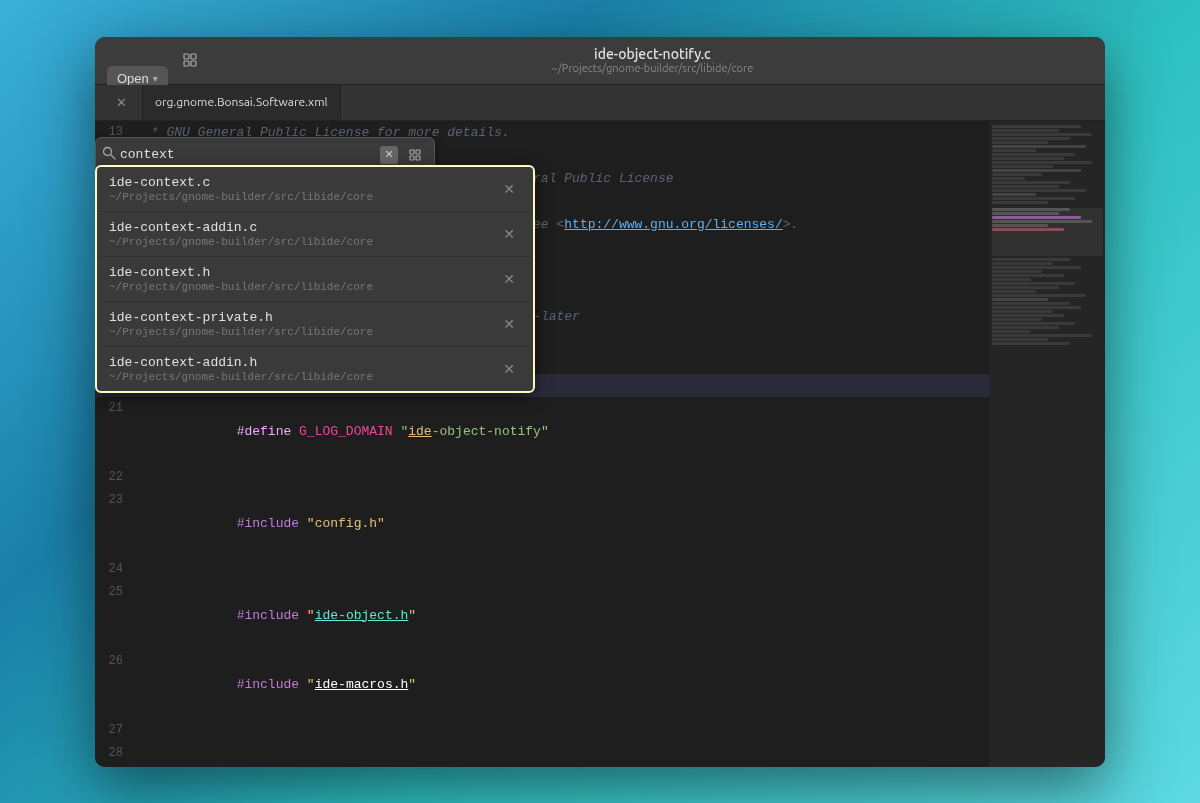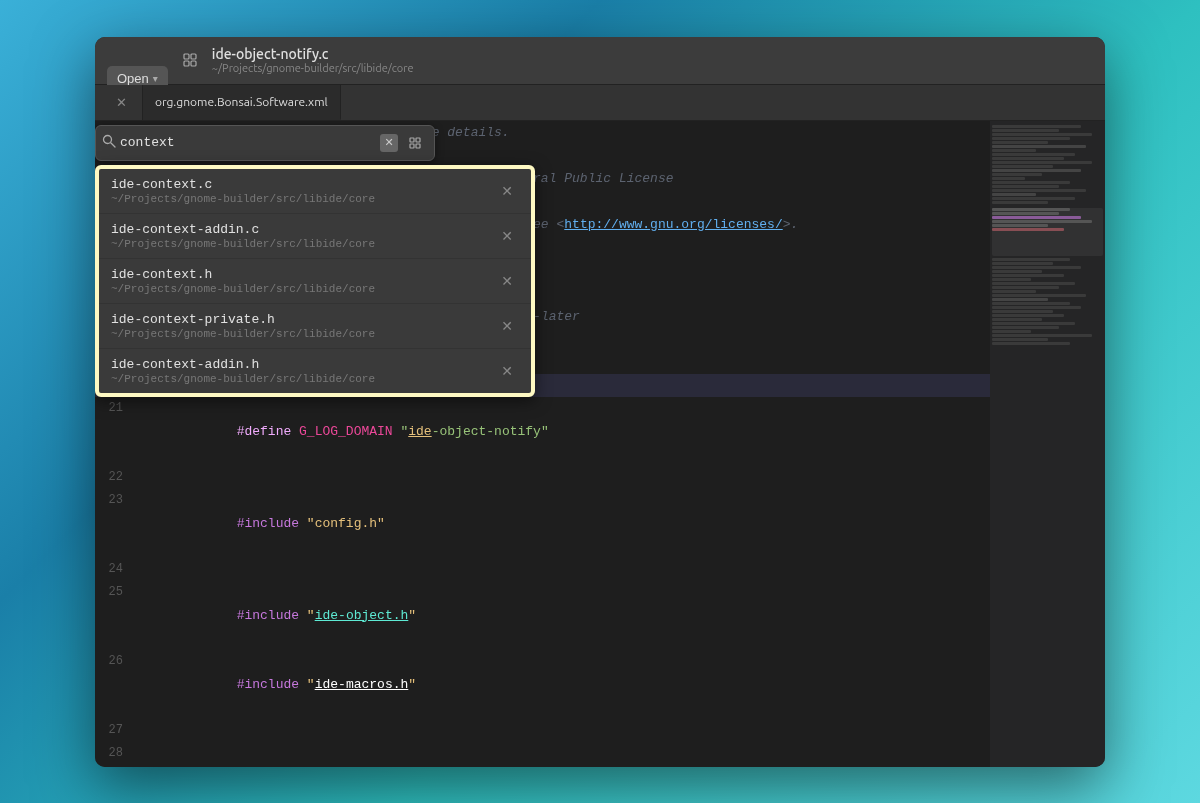--- a/index.html
+++ b/index.html
@@ -58,20 +58,21 @@
       cursor: pointer;
       width: 28px;
       height: 28px;
       display: flex;
       align-items: center;
       justify-content: center;
       border-radius: 4px;
     }
     .titlebar-center {
       flex: 1;
+      text-align: center;
     }
     .titlebar-center .filename {
       color: #e0e0e0;
       font-size: 14px;
       font-weight: 500;
     }
     .titlebar-center .filepath {
       color: #888;
       font-size: 11px;
     }
@@ -209,21 +210,21 @@
       left: 0;
       width: 100%;
       height: 100%;
       pointer-events: none;
       z-index: 10;
     }
 
     
     .search-bar {
       position: absolute;
-      top: 4px;
+      top: 16px;
       left: 0;
       background: #3a3a3a;
       border: 1px solid #555;
       border-radius: 6px;
       padding: 4px 6px;
       display: flex;
       align-items: center;
       gap: 4px;
       width: 340px;
       pointer-events: all;
@@ -269,21 +270,21 @@
       justify-content: center;
       border-radius: 4px;
     }
 
     
     .dropdown-list {
       position: absolute;
       top: 44px;
       left: 0;
       background: #3a3a3a;
-      border: 4px solid #fef9c3;
+      border: 2px solid #fef9c3;
       border-radius: 6px;
       width: 440px;
       pointer-events: all;
       box-shadow: 0 4px 16px rgba(0,0,0,0.5);
       overflow: hidden;
     }
     .dropdown-item {
       display: flex;
       align-items: center;
       padding: 8px 12px;

